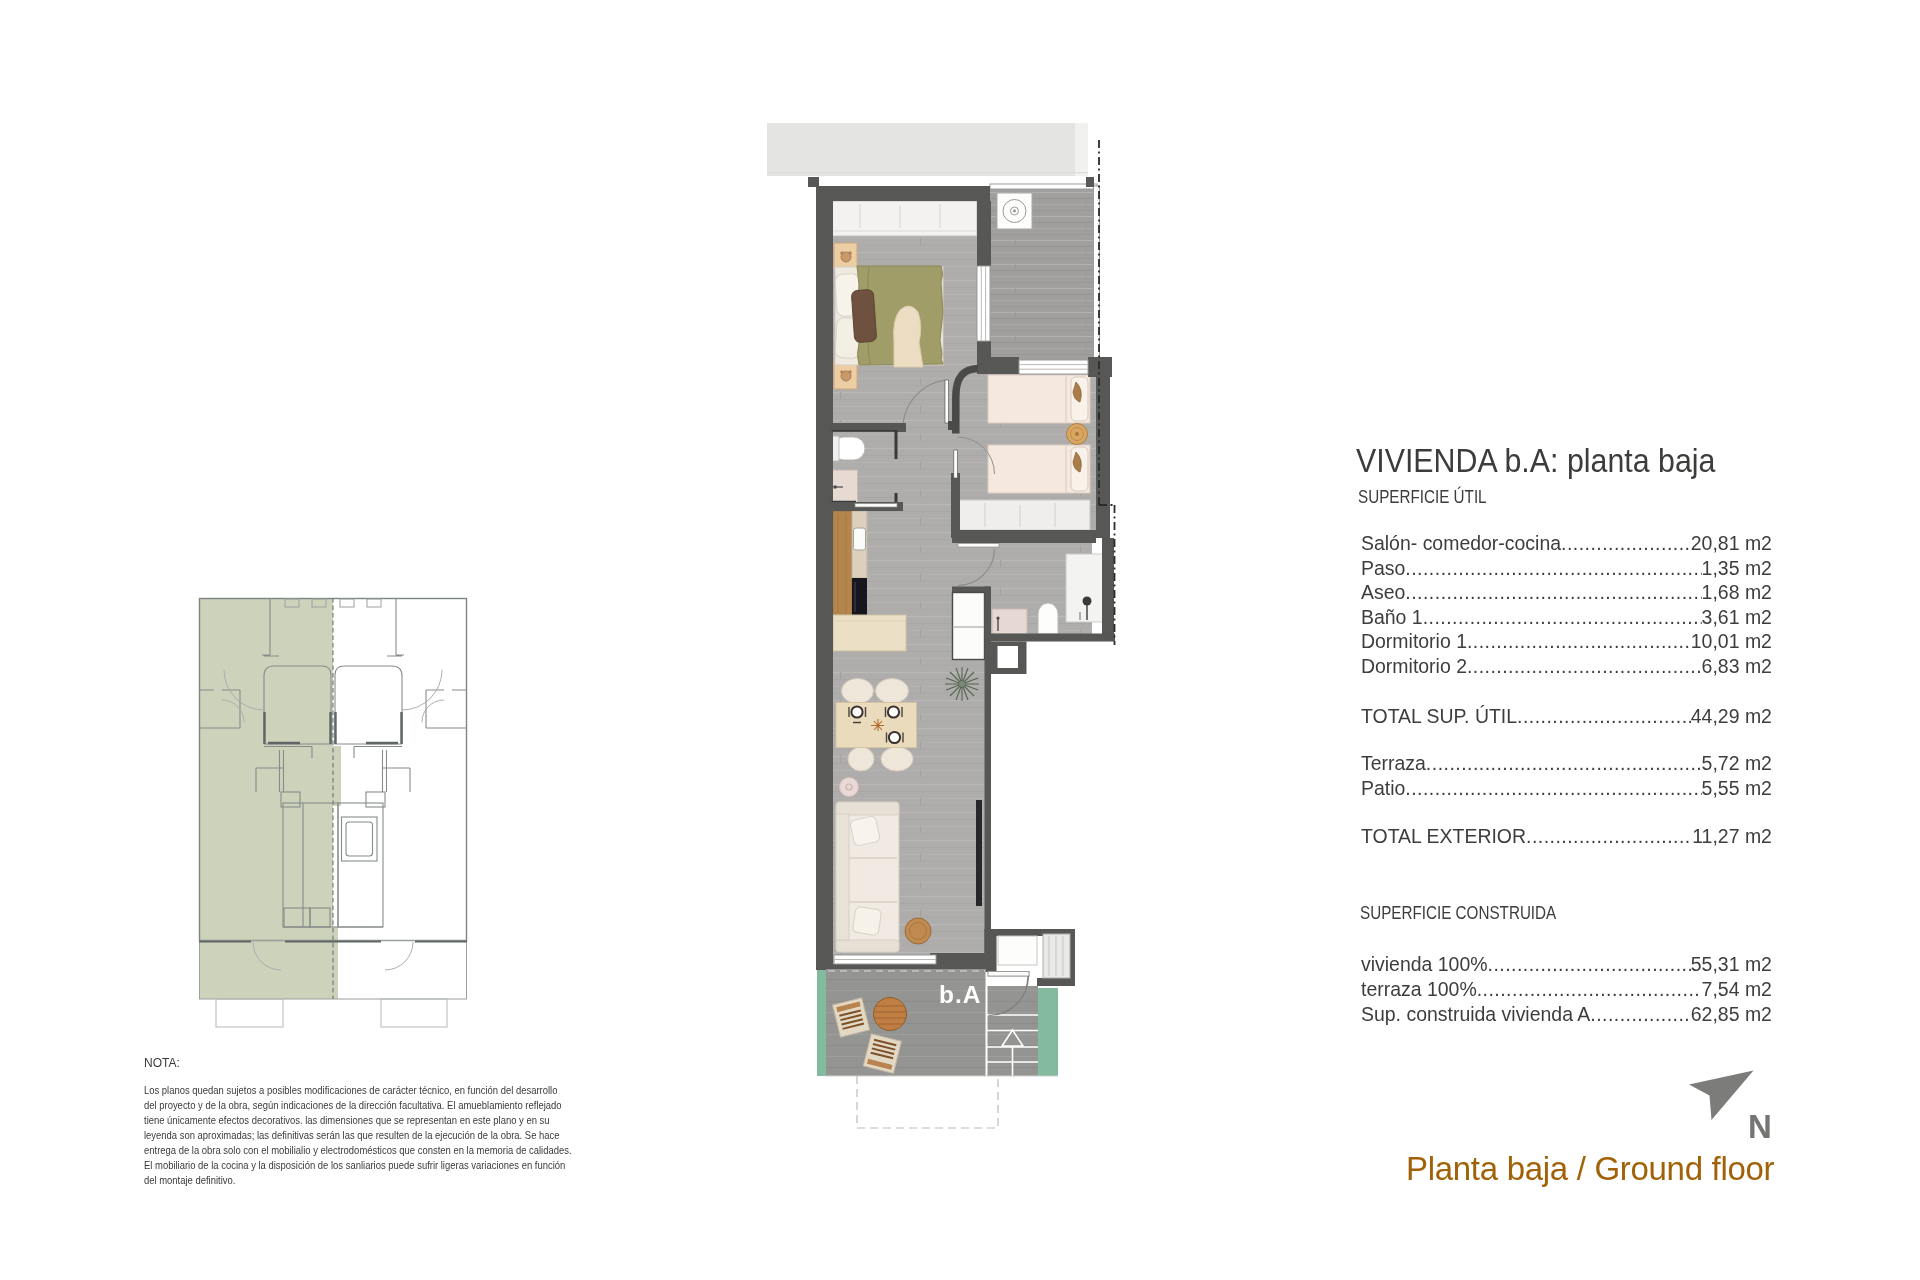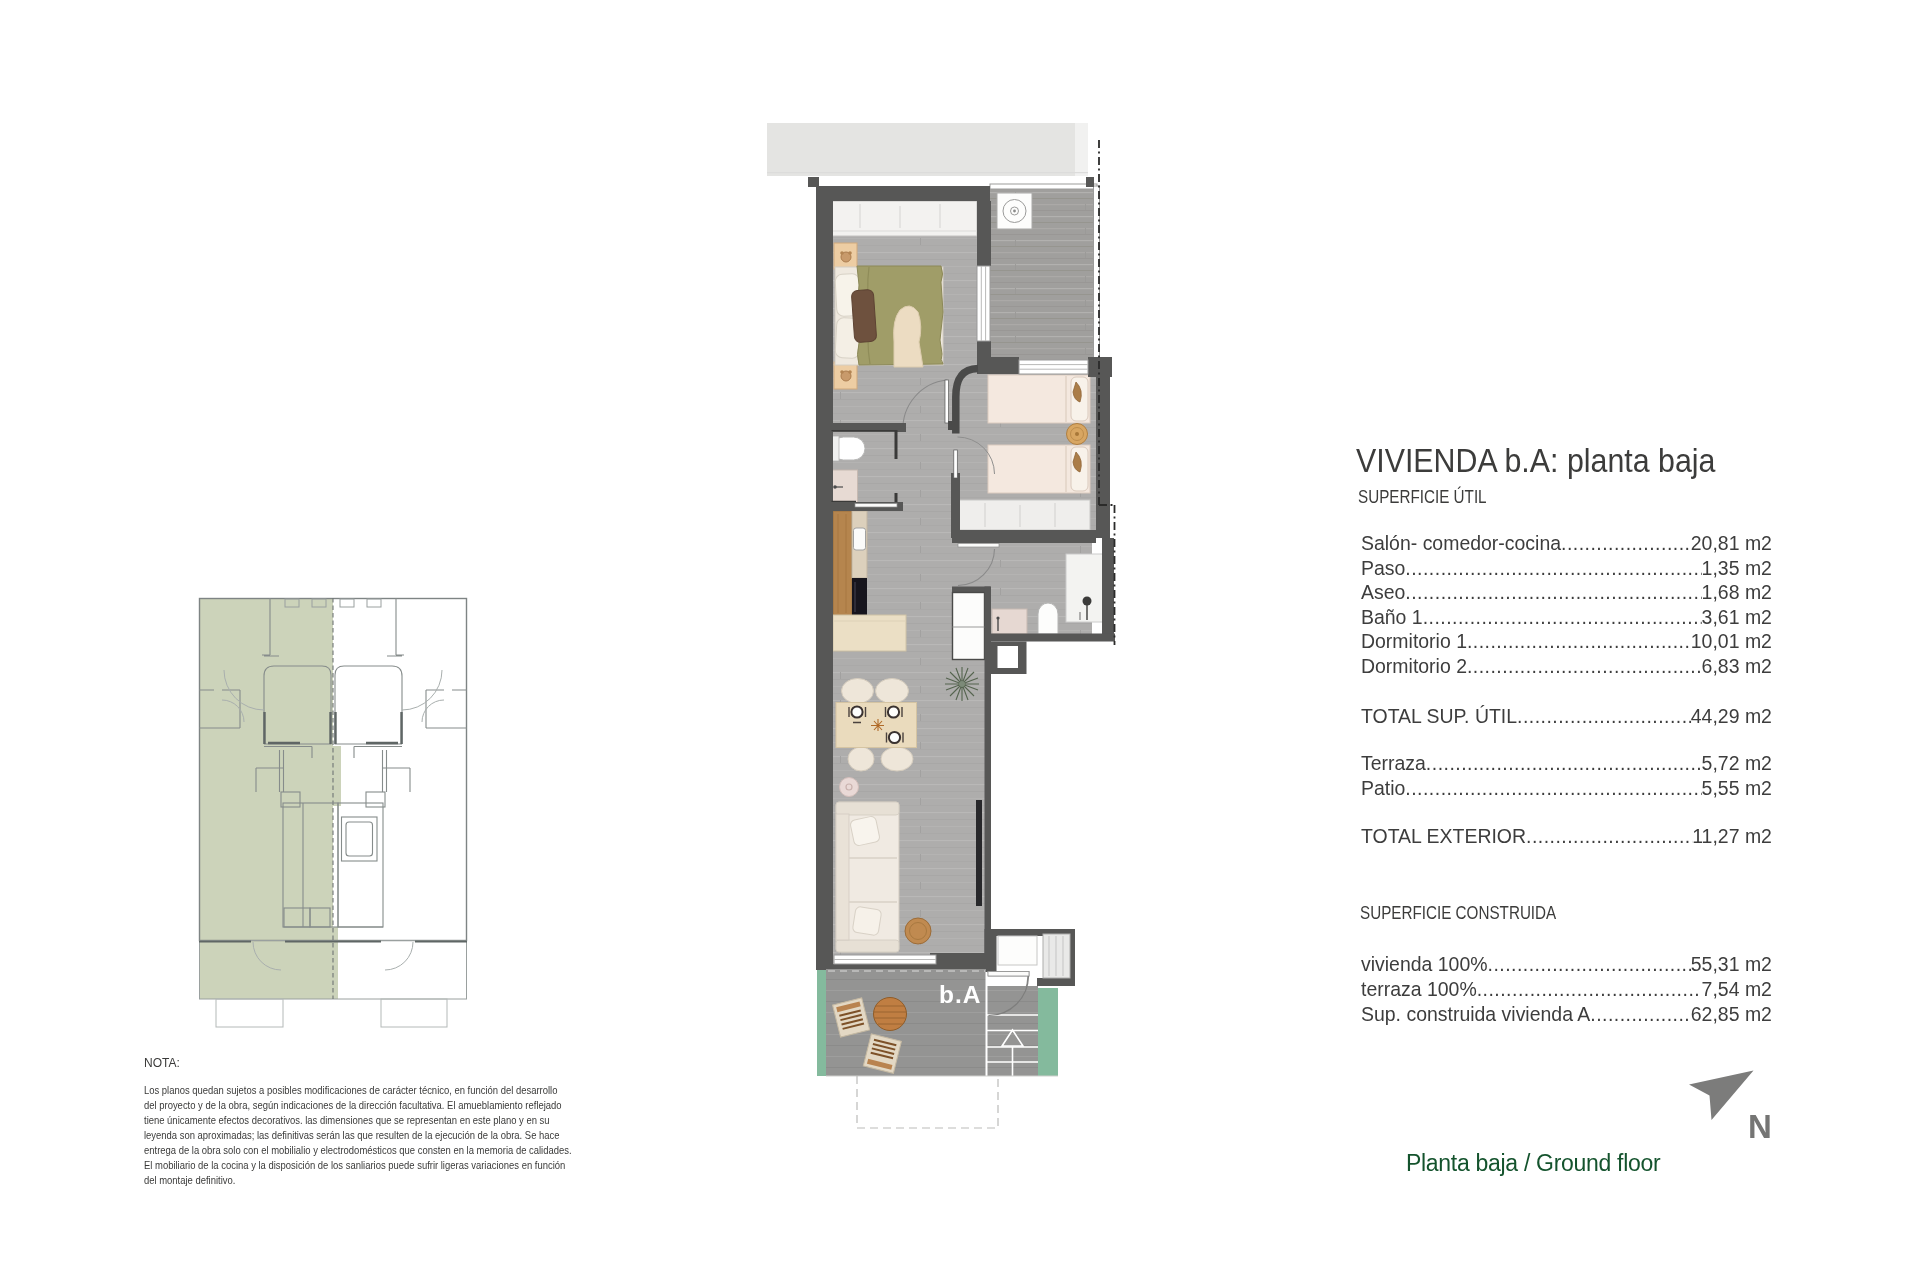--- a/index.html
+++ b/index.html
@@ -544,13 +544,13 @@
 <div class="row" style="top:1002.0px;">
     <span>Sup. construida vivienda A</span>
     <span class="dots">............................................................................................................................................</span>
     <span class="val">62,85 m2</span>
   </div>
 
 <div class="abs" style="left:144px;top:1056px;font-size:12px;color:#3a3a39;">NOTA:</div>
 
 <div class="abs" style="left:144px;top:1083px;font-size:10.5px;line-height:15px;color:#3a3a39;white-space:nowrap;transform:scaleX(0.9);transform-origin:0 0;">Los planos quedan sujetos a posibles modificaciones de carácter técnico, en función del desarrollo<br>del proyecto y de la obra, según indicaciones de la dirección facultativa. El amueblamiento reflejado<br>tiene únicamente efectos decorativos. las dimensiones que se representan en este plano y en su<br>leyenda son aproximadas; las definitivas serán las que resulten de la ejecución de la obra. Se hace<br>entrega de la obra solo con el mobilialio y electrodomésticos que consten en la memoria de calidades.<br>El mobiliario de la cocina y la disposición de los sanliarios puede sufrir ligeras variaciones en función<br>del montaje definitivo.</div>
 
-<div class="abs" style="left:1406px;top:1150px;font-size:23px;color:#14532d;white-space:nowrap;letter-spacing:-0.3px;">Planta baja / Ground floor</div>
+<div class="abs" style="left:1406px;top:1150px;font-size:33px;color:#a16207;white-space:nowrap;letter-spacing:-0.3px;">Planta baja / Ground floor</div>
 
 </body></html>

